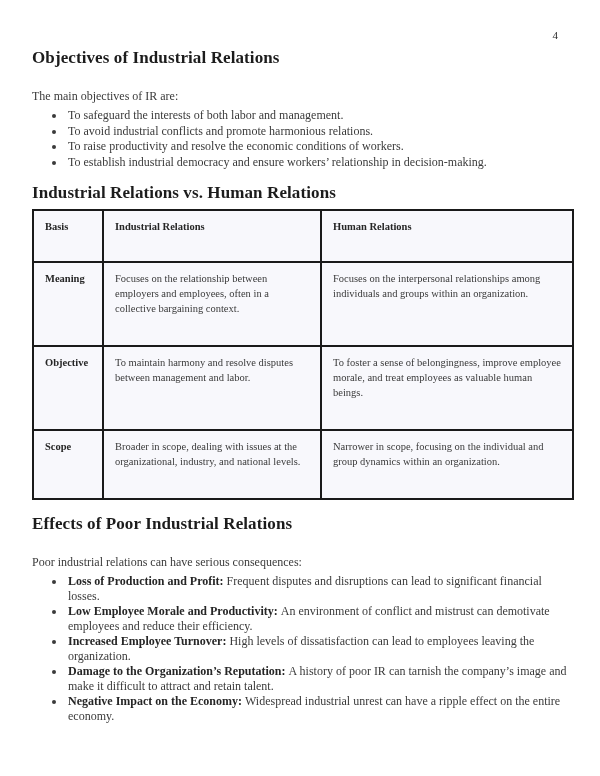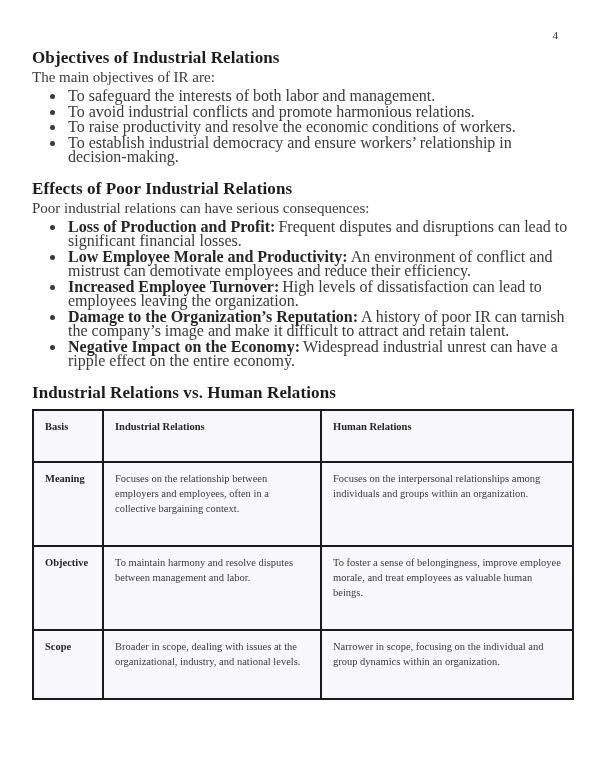--- a/index.html
+++ b/index.html
@@ -30,31 +30,31 @@
     color: #2a2a2a;
   }
   h2 {
     font-size: 17px;
     line-height: 16px;
     font-weight: bold;
     color: var(--heading);
     letter-spacing: 0.1px;
   }
   .intro {
-    margin-top: 4px;
-    font-size: 15px;
+    margin-top: 23px;
+    font-size: 12px;
     line-height: 14px;
   }
   ul.bullets {
     margin-top: 5px;
     padding-left: 34px;
     list-style-type: disc;
   }
   ul.bullets li {
-    font-size: 16px;
+    font-size: 12px;
     line-height: 14.5px;
     padding-left: 2px;
     margin-bottom: 1px;
   }
   .section-gap { margin-top: 16px; }
   .lead { font-weight: bold; color: #262626; margin-right: 3px; }
   table.compare {
     margin-top: 8px;
     width: 540px;
     border-collapse: collapse;
@@ -97,32 +97,20 @@
     <p class="intro">The main objectives of IR are:</p>
     <ul class="bullets">
       <li>To safeguard the interests of both labor and management.</li>
       <li>To avoid industrial conflicts and promote harmonious relations.</li>
       <li>To raise productivity and resolve the economic conditions of workers.</li>
       <li>To establish industrial democracy and ensure workers’ relationship in decision-making.</li>
     </ul>
   </section>
 
   <section class="section-gap">
-    <h2>Effects of Poor Industrial Relations</h2>
-    <p class="intro">Poor industrial relations can have serious consequences:</p>
-    <ul class="bullets">
-      <li><span class="lead">Loss of Production and Profit:</span><span>Frequent disputes and disruptions can lead to significant financial losses.</span></li>
-      <li><span class="lead">Low Employee Morale and Productivity:</span><span>An environment of conflict and mistrust can demotivate employees and reduce their efficiency.</span></li>
-      <li><span class="lead">Increased Employee Turnover:</span><span>High levels of dissatisfaction can lead to employees leaving the organization.</span></li>
-      <li><span class="lead">Damage to the Organization’s Reputation:</span><span>A history of poor IR can tarnish the company’s image and make it difficult to attract and retain talent.</span></li>
-      <li><span class="lead">Negative Impact on the Economy:</span><span>Widespread industrial unrest can have a ripple effect on the entire economy.</span></li>
-    </ul>
-  </section>
-
-  <section class="section-gap">
     <h2>Industrial Relations vs. Human Relations</h2>
     <table class="compare">
       <colgroup>
         <col class="c-basis">
         <col class="c-industrial">
         <col class="c-human">
       </colgroup>
       <thead>
         <tr>
           <th>Basis</th>
@@ -143,13 +131,25 @@
         </tr>
         <tr class="row-scope">
           <td class="basis">Scope</td>
           <td>Broader in scope, dealing with issues at the organizational, industry, and national levels.</td>
           <td>Narrower in scope, focusing on the individual and group dynamics within an organization.</td>
         </tr>
       </tbody>
     </table>
   </section>
 
+  <section class="section-gap">
+    <h2>Effects of Poor Industrial Relations</h2>
+    <p class="intro">Poor industrial relations can have serious consequences:</p>
+    <ul class="bullets">
+      <li><span class="lead">Loss of Production and Profit:</span><span>Frequent disputes and disruptions can lead to significant financial losses.</span></li>
+      <li><span class="lead">Low Employee Morale and Productivity:</span><span>An environment of conflict and mistrust can demotivate employees and reduce their efficiency.</span></li>
+      <li><span class="lead">Increased Employee Turnover:</span><span>High levels of dissatisfaction can lead to employees leaving the organization.</span></li>
+      <li><span class="lead">Damage to the Organization’s Reputation:</span><span>A history of poor IR can tarnish the company’s image and make it difficult to attract and retain talent.</span></li>
+      <li><span class="lead">Negative Impact on the Economy:</span><span>Widespread industrial unrest can have a ripple effect on the entire economy.</span></li>
+    </ul>
+  </section>
+
 </div>
 
 </body></html>

